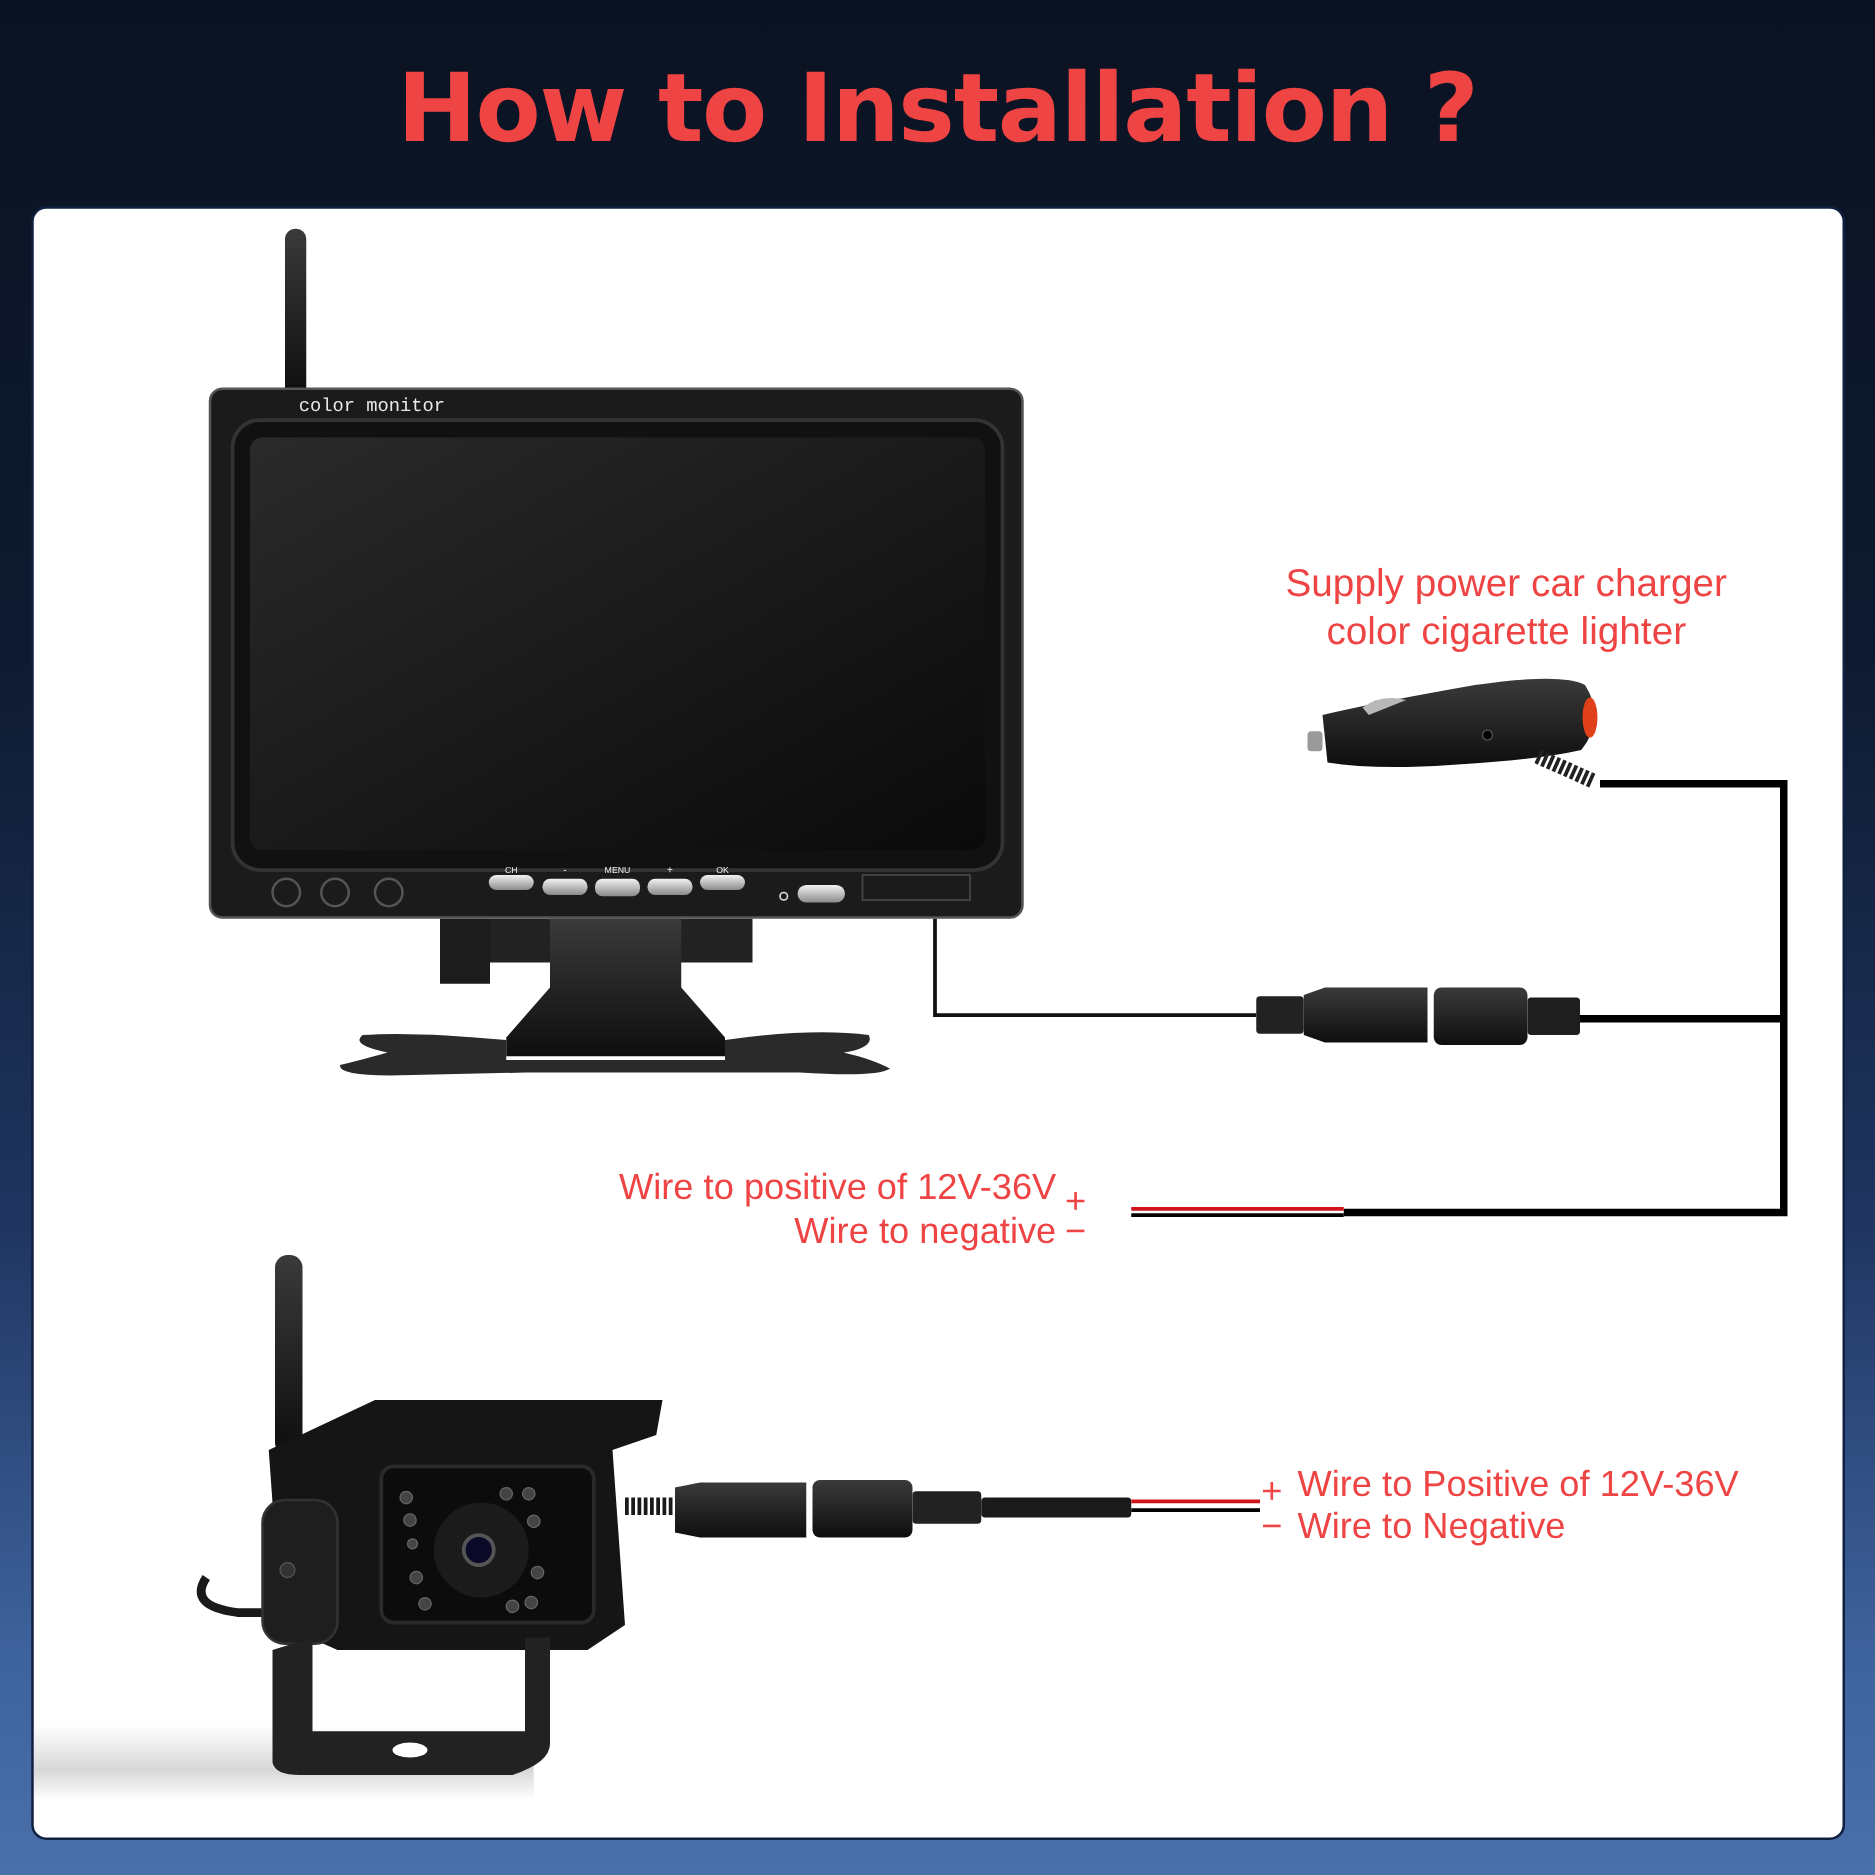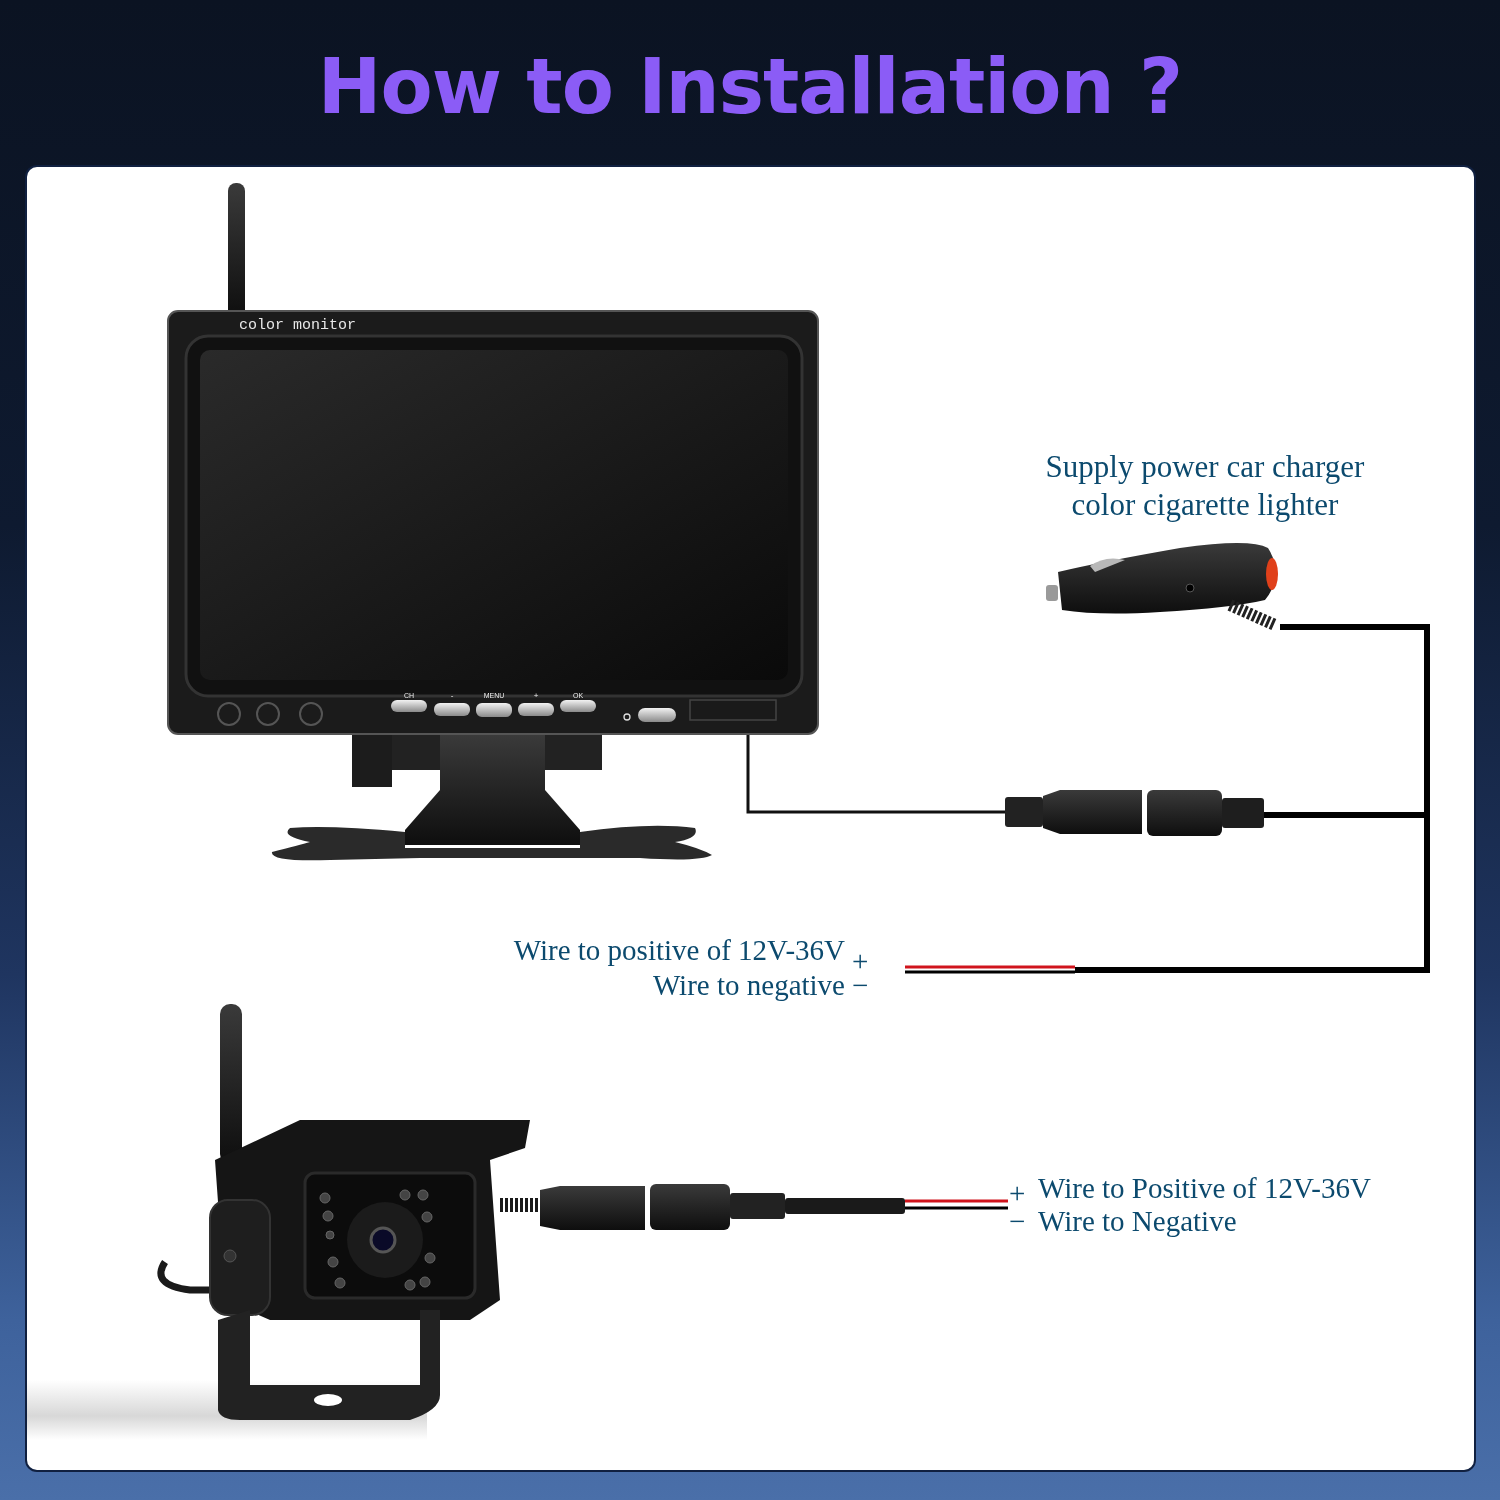--- a/index.html
+++ b/index.html
@@ -1,23 +1,23 @@
 <!DOCTYPE html>
 <html><head>
 <meta charset="utf-8">
 <style>
   html,body{margin:0;padding:0;}
   body{width:1500px;height:1500px;position:relative;overflow:hidden;
     background:linear-gradient(180deg,#0b1322 0%,#0e1a30 35%,#1f3560 65%,#3e629c 88%,#4a6fa9 100%);
     font-family:"Liberation Sans",sans-serif;}
   .title{position:absolute;left:0;top:42px;width:1500px;text-align:center;
-    font-family:"DejaVu Sans",sans-serif;font-weight:bold;font-size:76px;letter-spacing:-1px;color:#8b5cf6;}
+    font-family:"DejaVu Sans",sans-serif;font-weight:bold;font-size:76px;letter-spacing:-1px;color:#ef4444;}
   .panel{position:absolute;left:27px;top:167px;width:1447px;height:1303px;background:#fff;border-radius:10px;
     box-shadow:0 0 0 2px #102040;overflow:hidden;}
-  .label{position:absolute;color:#0c4a6e;font-family:Liberation Serif, serif;font-size:29px;line-height:36px;white-space:nowrap;}
+  .label{position:absolute;color:#ef4444;font-family:Liberation Sans, sans-serif;font-size:29px;line-height:36px;white-space:nowrap;}
   svg{position:absolute;left:0;top:0;}
 </style>
 </head>
 <body>
 
 <div class="title">How to Installation ?</div>
 
 <div class="panel">
   <svg width="1447" height="1303" viewBox="27 167 1447 1303">
     <defs>

